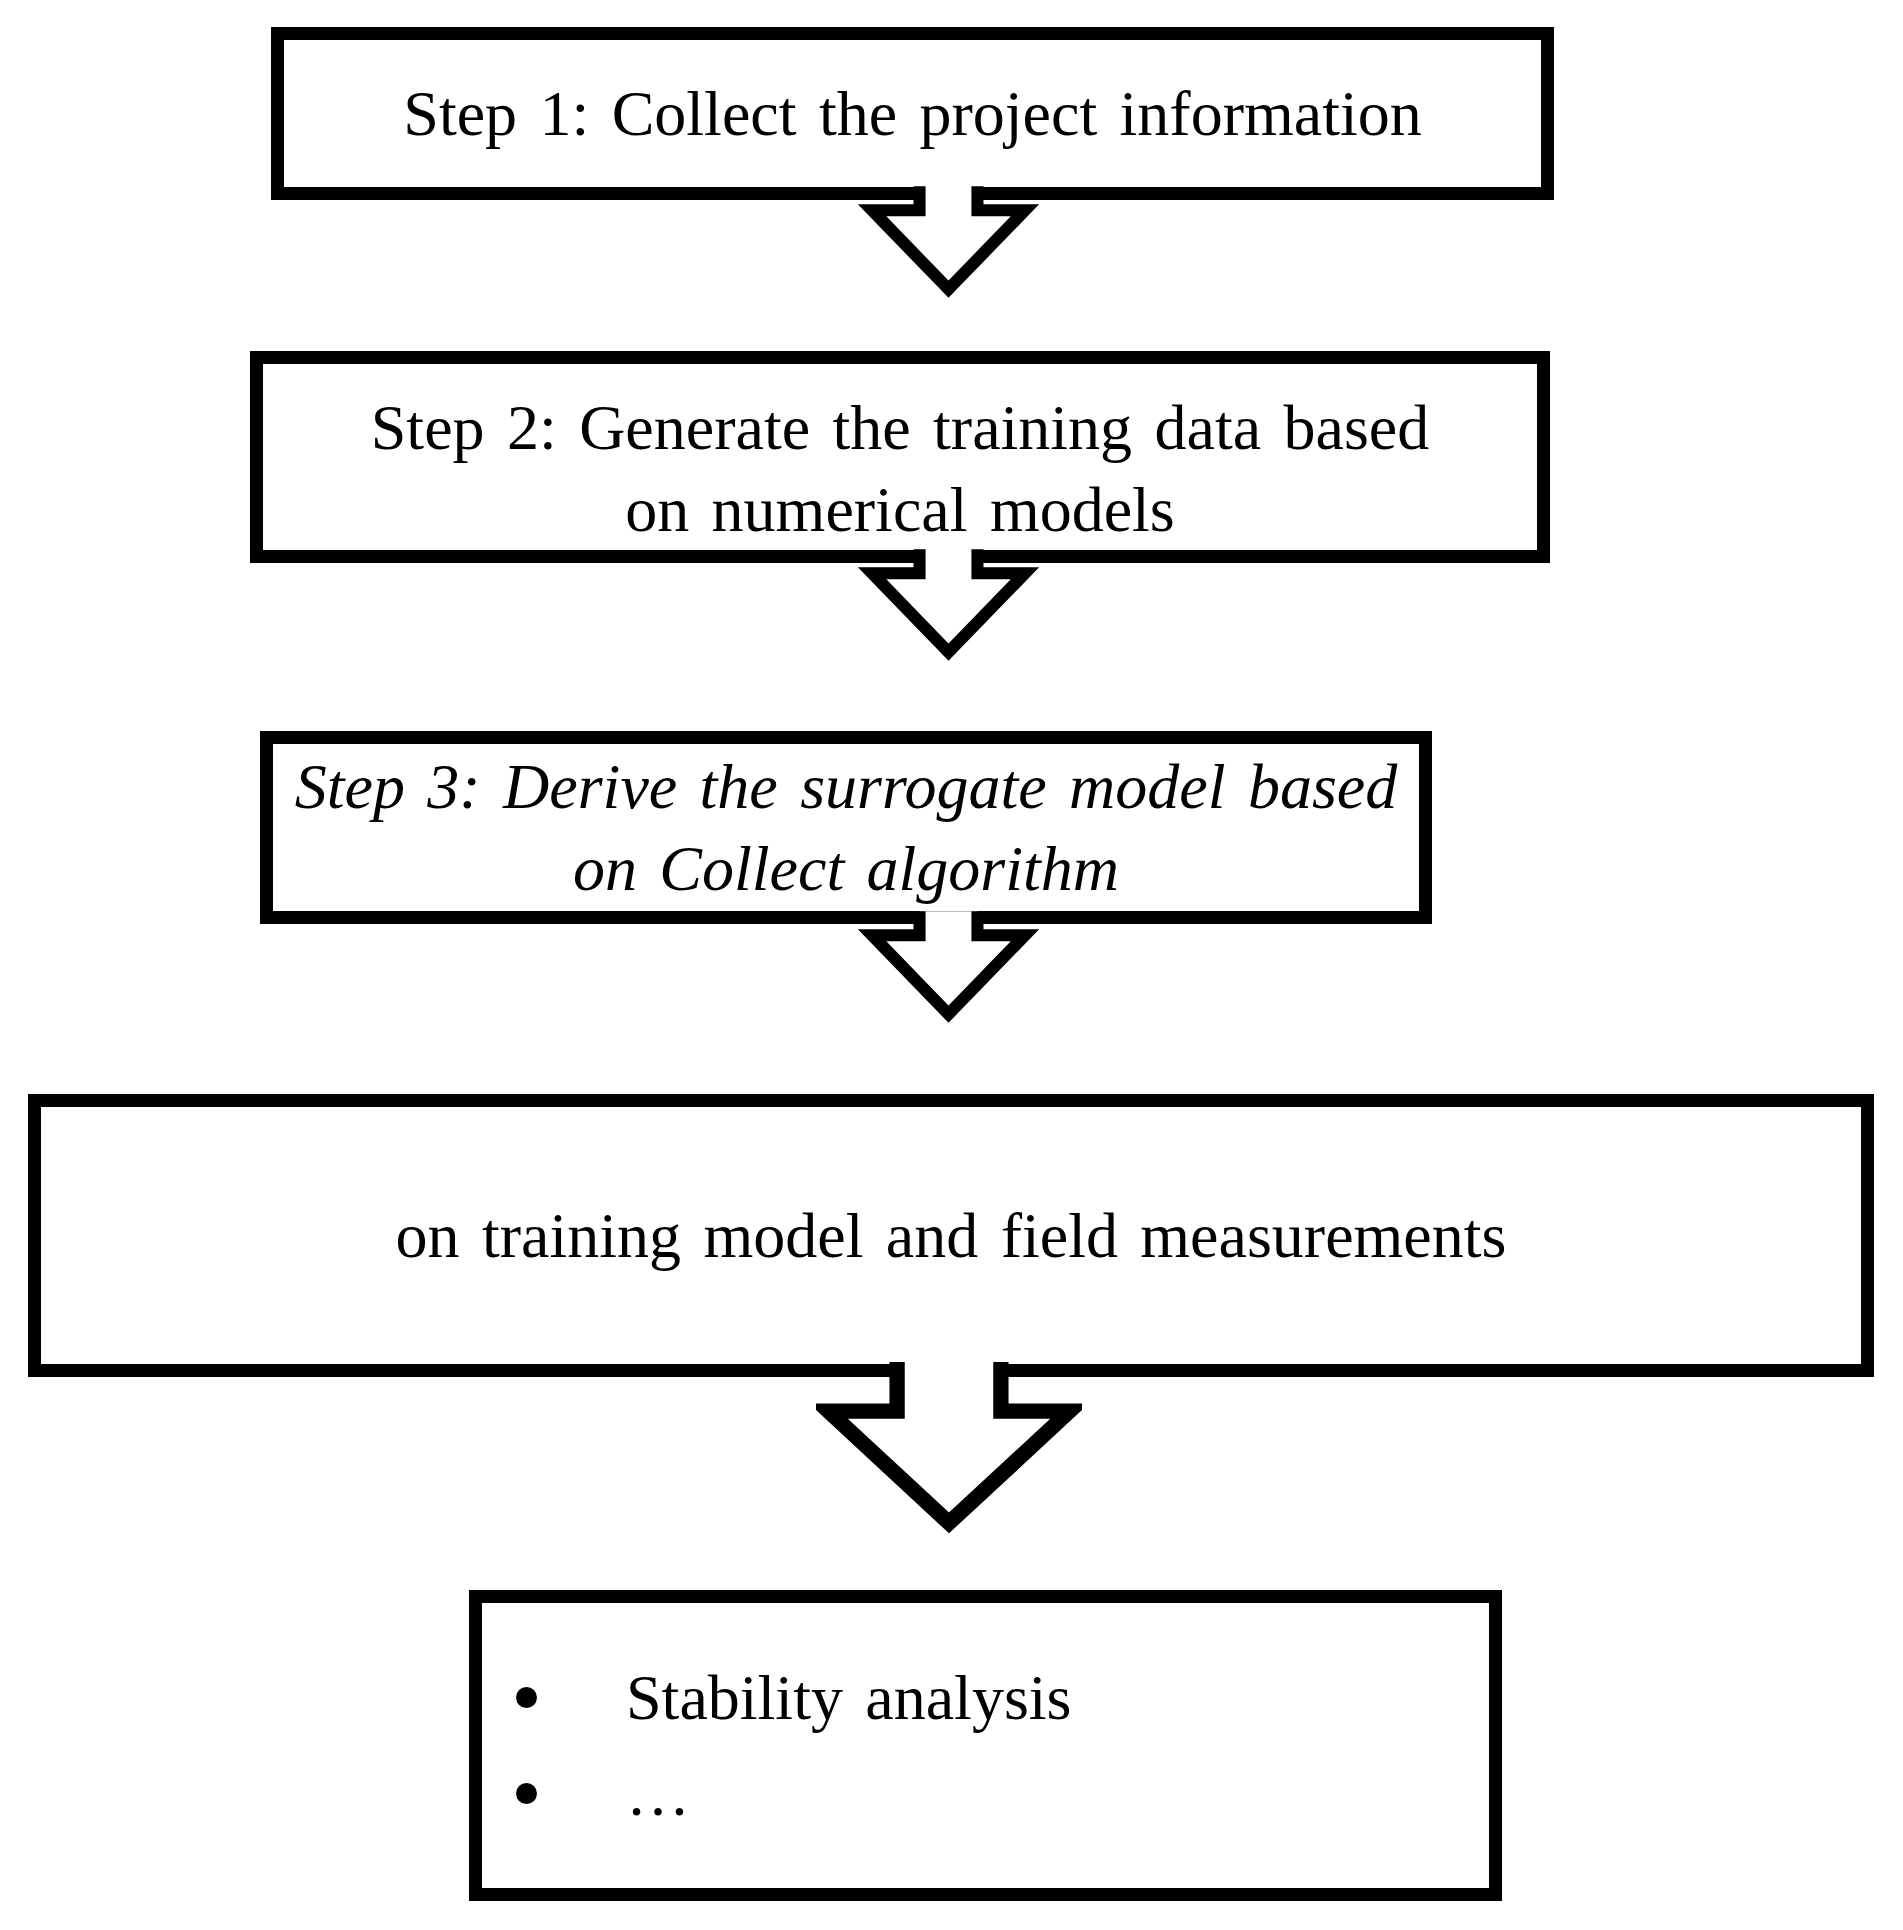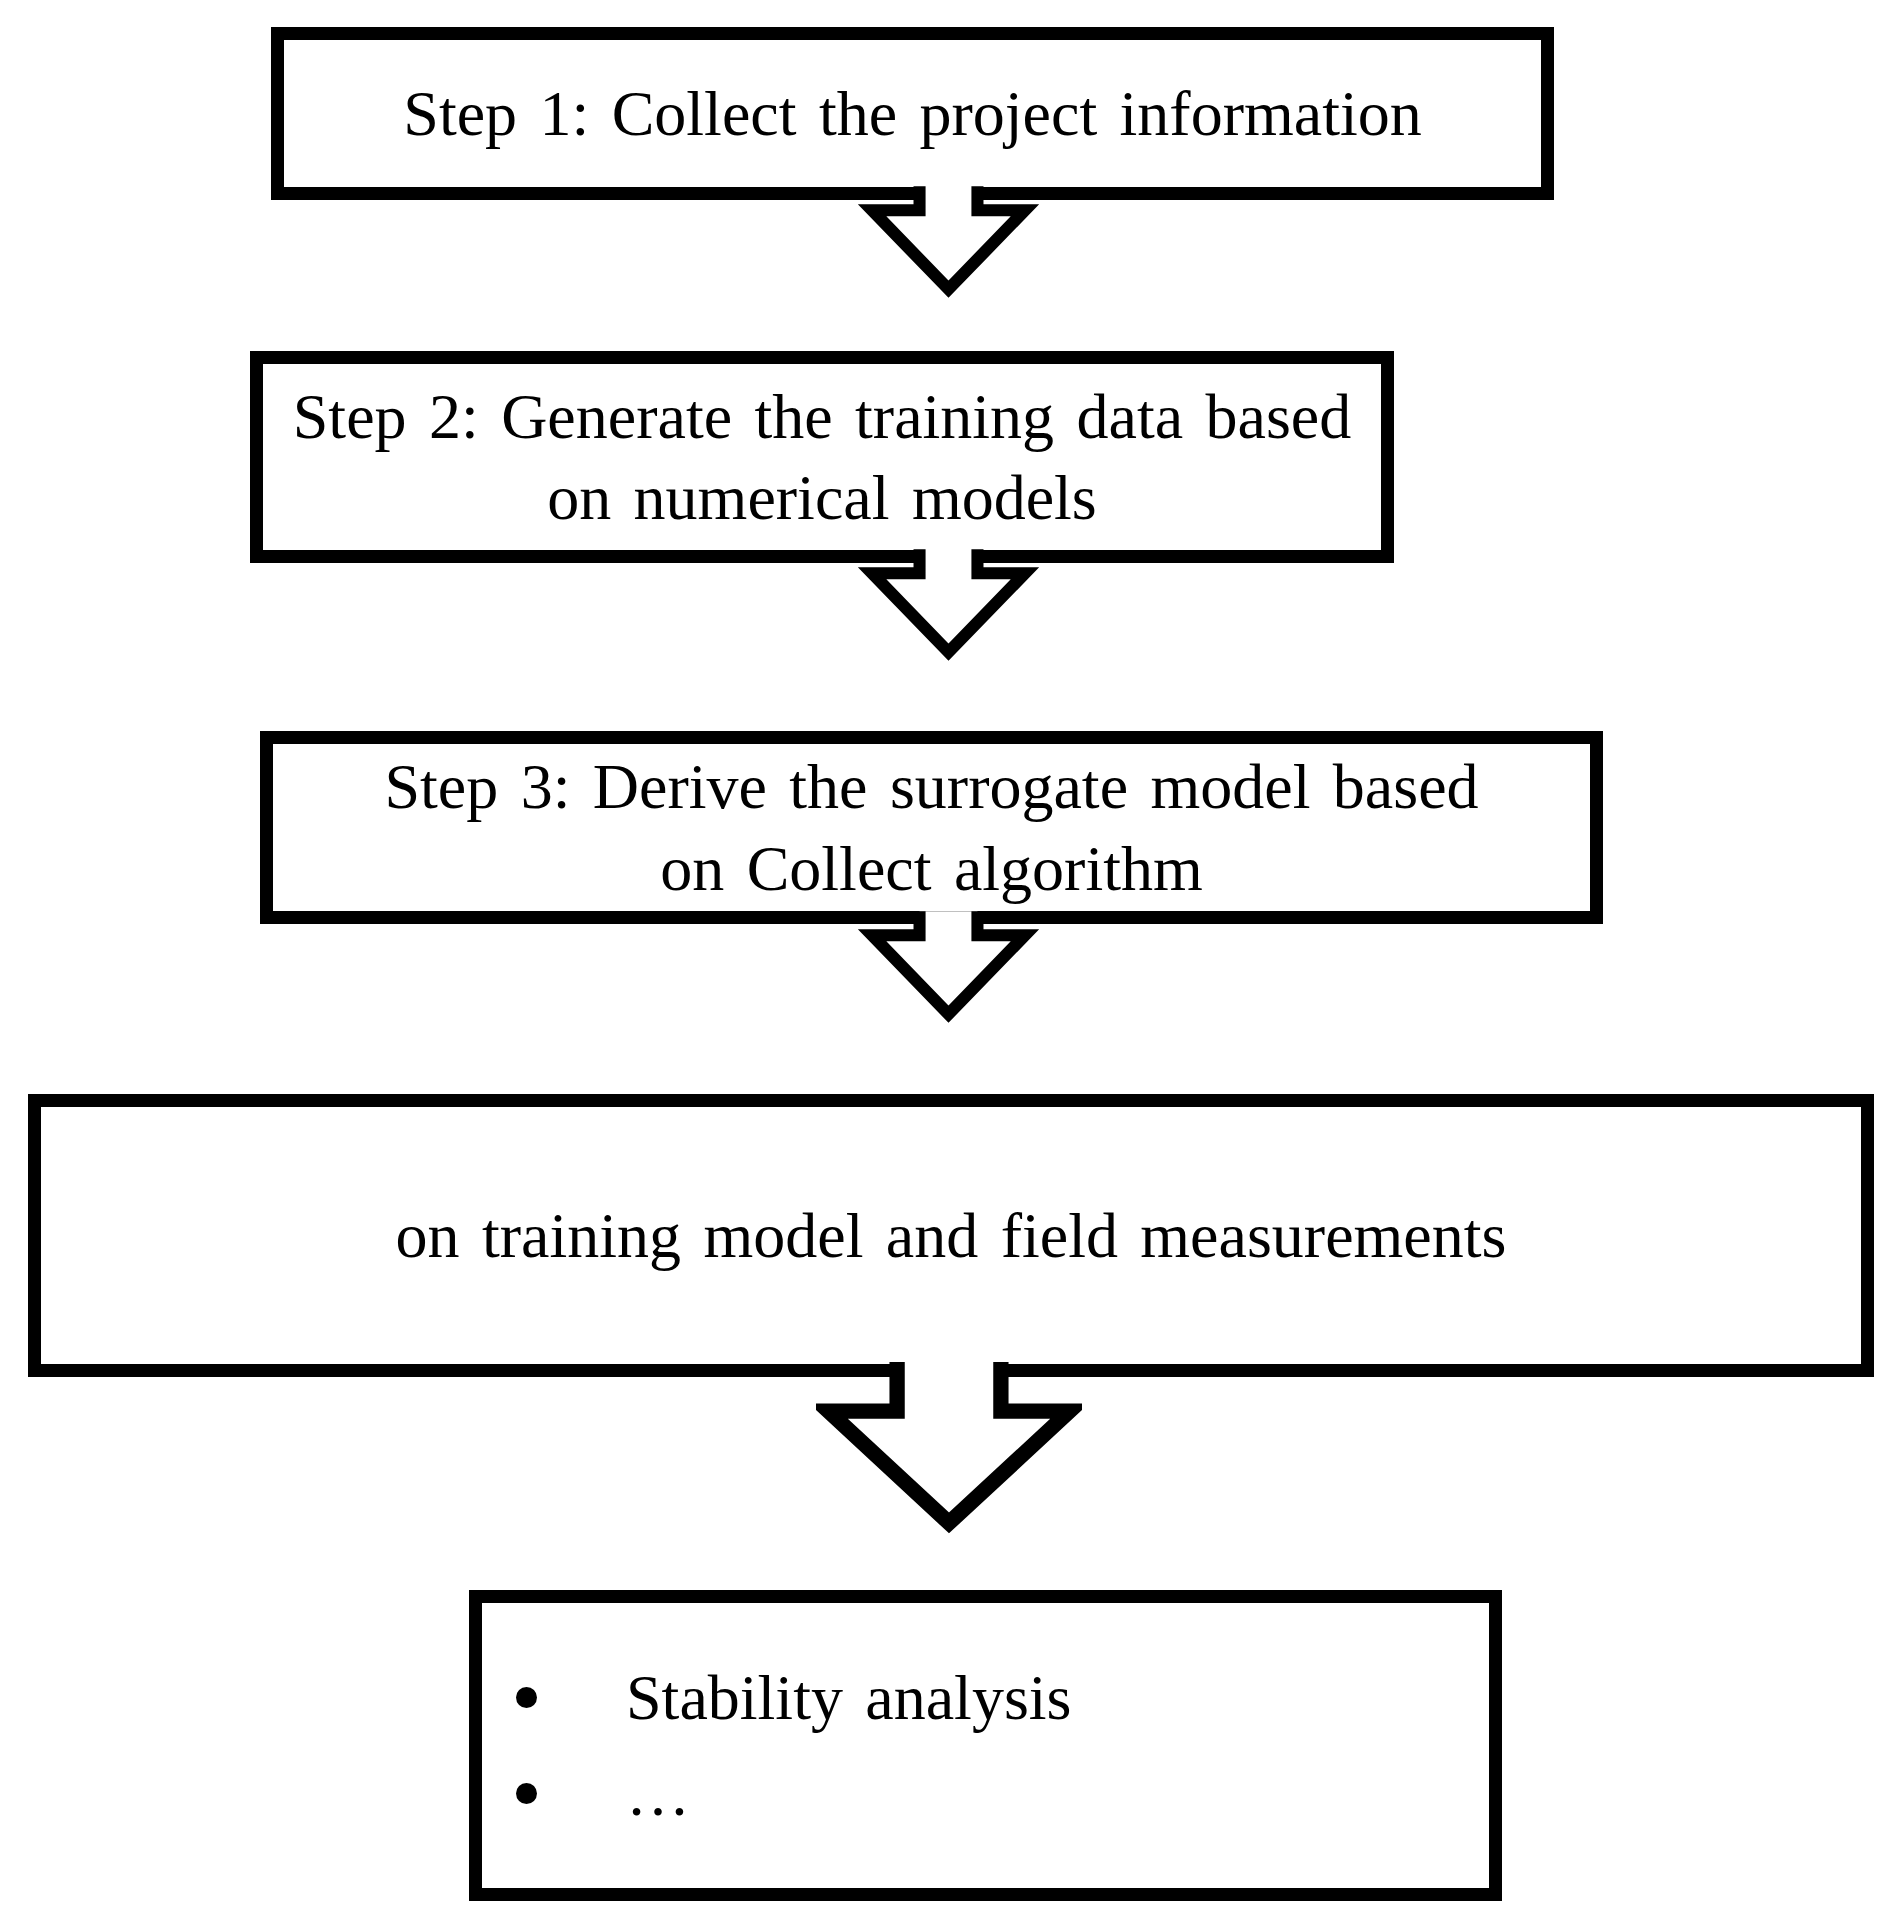--- a/index.html
+++ b/index.html
@@ -23,22 +23,22 @@
   .bullet-row{
     display:flex;align-items:center;text-align:left;
     font-size:64px;line-height:1.5;white-space:nowrap;word-spacing:0.10em;
   }
   .dot{
     flex:0 0 auto;width:21px;height:21px;border-radius:50%;background:#000;
     margin-left:34px;margin-right:89px;
   }
   
   #box1{left:271px;top:27px;width:1283px;height:173px;text-align:right;}
-  #box2{left:250px;top:351px;width:1144px;height:212px;}
-  #box3{left:260px;top:731px;width:1343px;height:193px;}
+  #box2{left:250px;top:351px;width:1300px;height:212px;justify-content:flex-end;}
+  #box3{left:260px;top:731px;width:1172px;height:193px;font-style:italic;}
   #box4{left:28px;top:1094px;width:1846px;height:283px;}
   #box5{left:433px;top:1590px;width:1033px;height:311px;}
   #arrow1{left:856px;top:186px;}
   #arrow2{left:856px;top:549px;}
   #arrow3{left:856px;top:911px;}
   #arrow4{left:816px;top:1362px;}
 </style>
 </head>
 <body>
 

